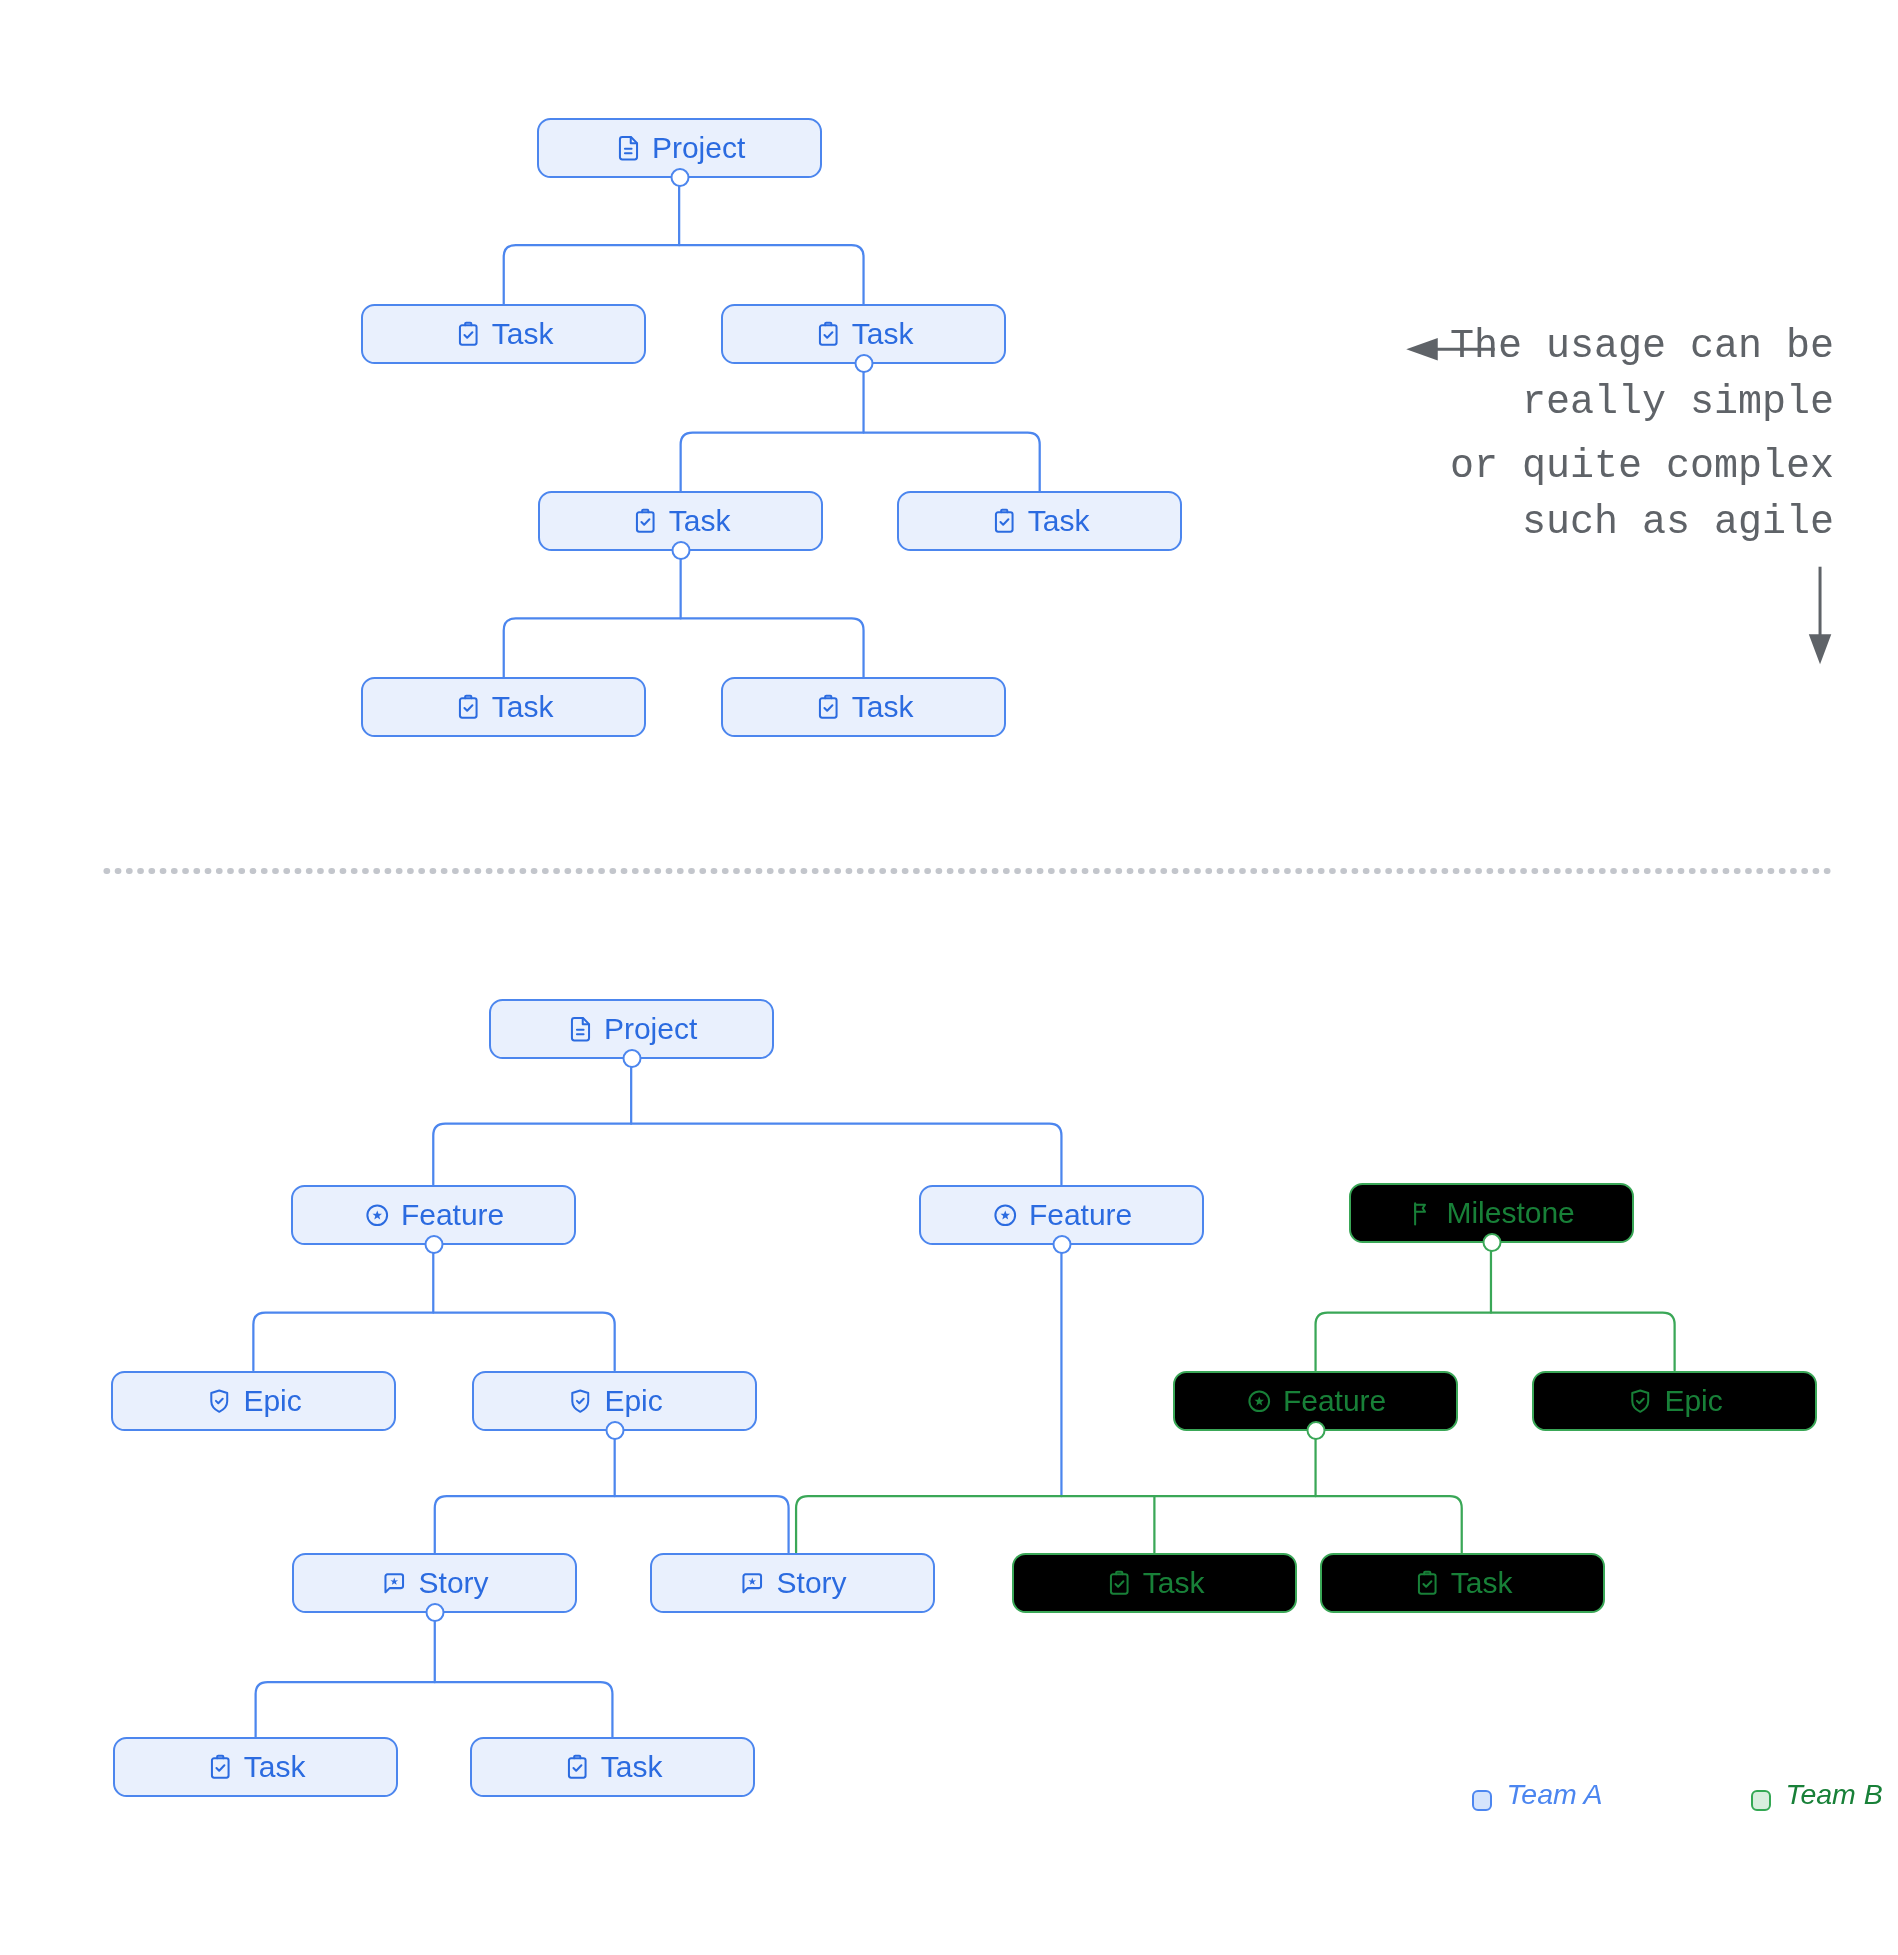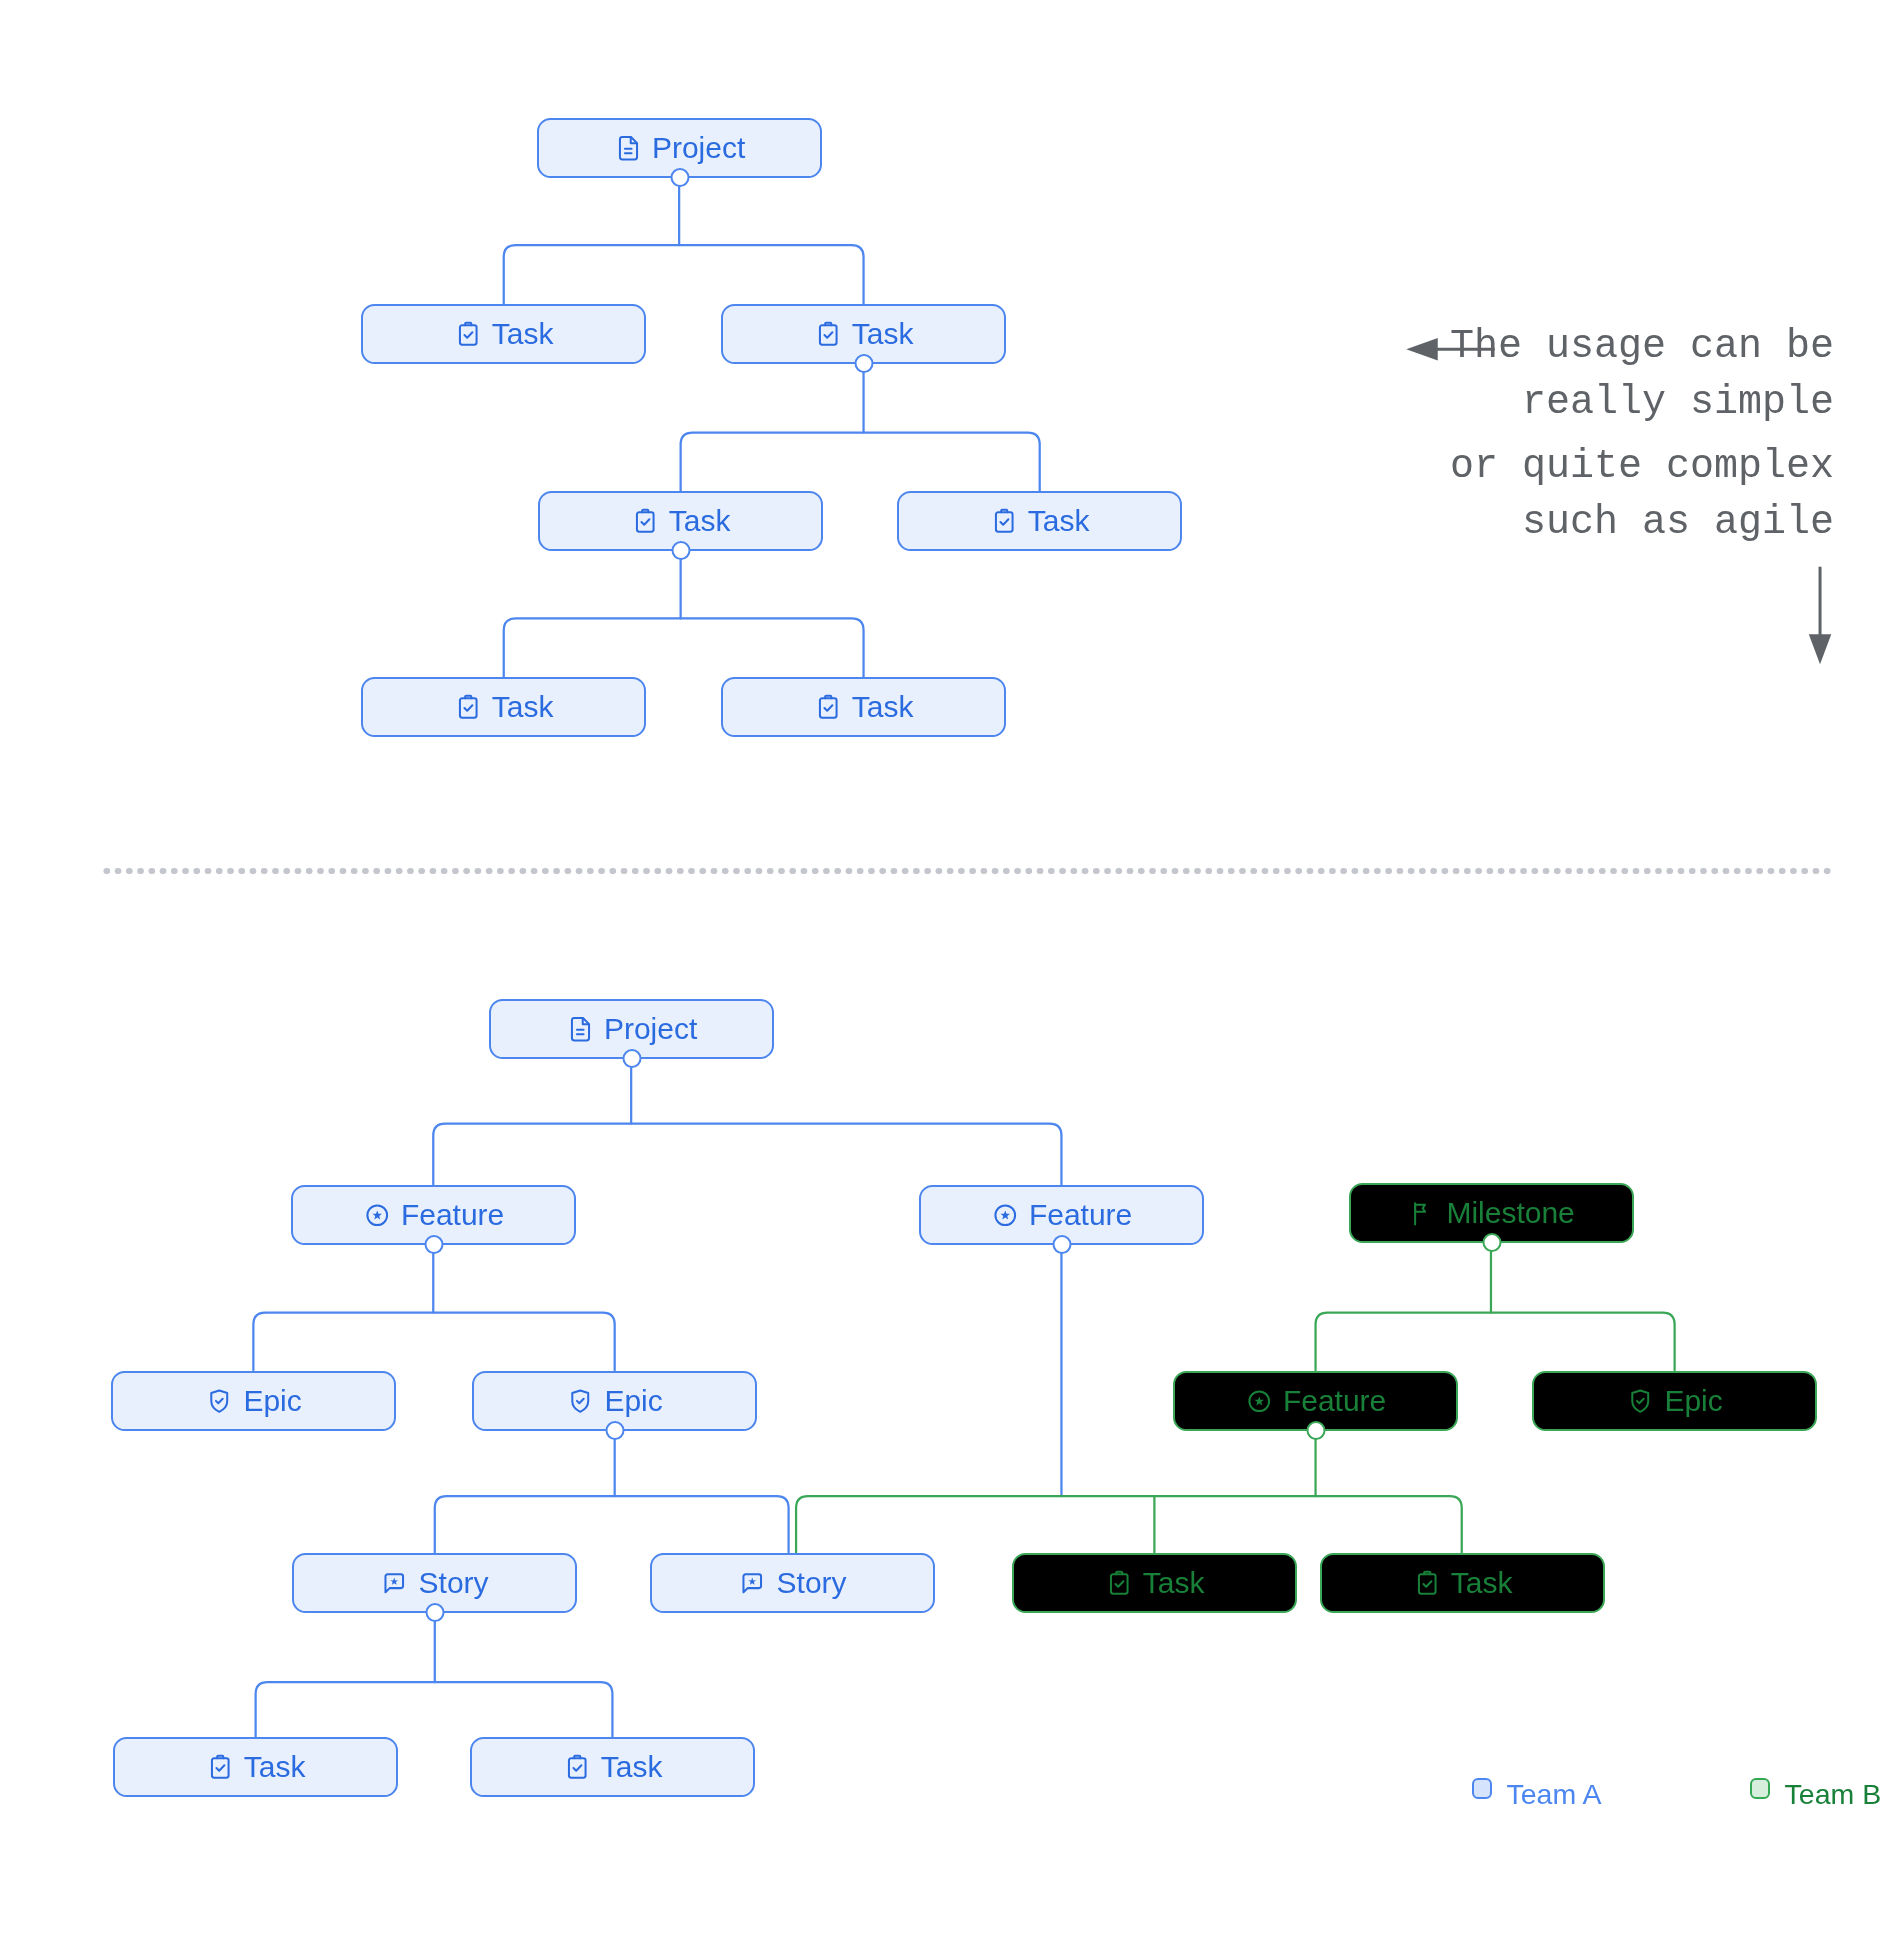--- a/index.html
+++ b/index.html
@@ -25,21 +25,21 @@
   #annotation{
     position:absolute;right:64px;top:319px;z-index:2;
     text-align:right;color:#5F6368;font-size:40px;line-height:56px;font-weight:400;font-family:Liberation Mono, monospace;
   }
   #annotation p{margin:0;}
   #annotation p + p{margin-top:8.2px;}
   #legend{
     position:absolute;left:1472px;top:1778px;z-index:2;
     display:flex;align-items:center;gap:10.5px;font-size:28.5px;font-weight:500;
   }
-  .legend-item{display:flex;align-items:flex-start;gap:15px;}
+  .legend-item{display:flex;align-items:flex-end;gap:15px;font-style:italic;}
   .legend-item + .legend-item{margin-left:138px;}
   .swatch{width:19.5px;height:21px;border-radius:6px;box-sizing:border-box;border:2.2px solid;}
   .swatch.blue{background:#D5E4FC;border-color:#4C86F0;}
   .swatch.green{background:#D8EEDD;border-color:#34A853;}
   .legend-a{color:#4C86F0;}
   .legend-b{color:#188038;}
 </style>
 </head>
 <body>
 

